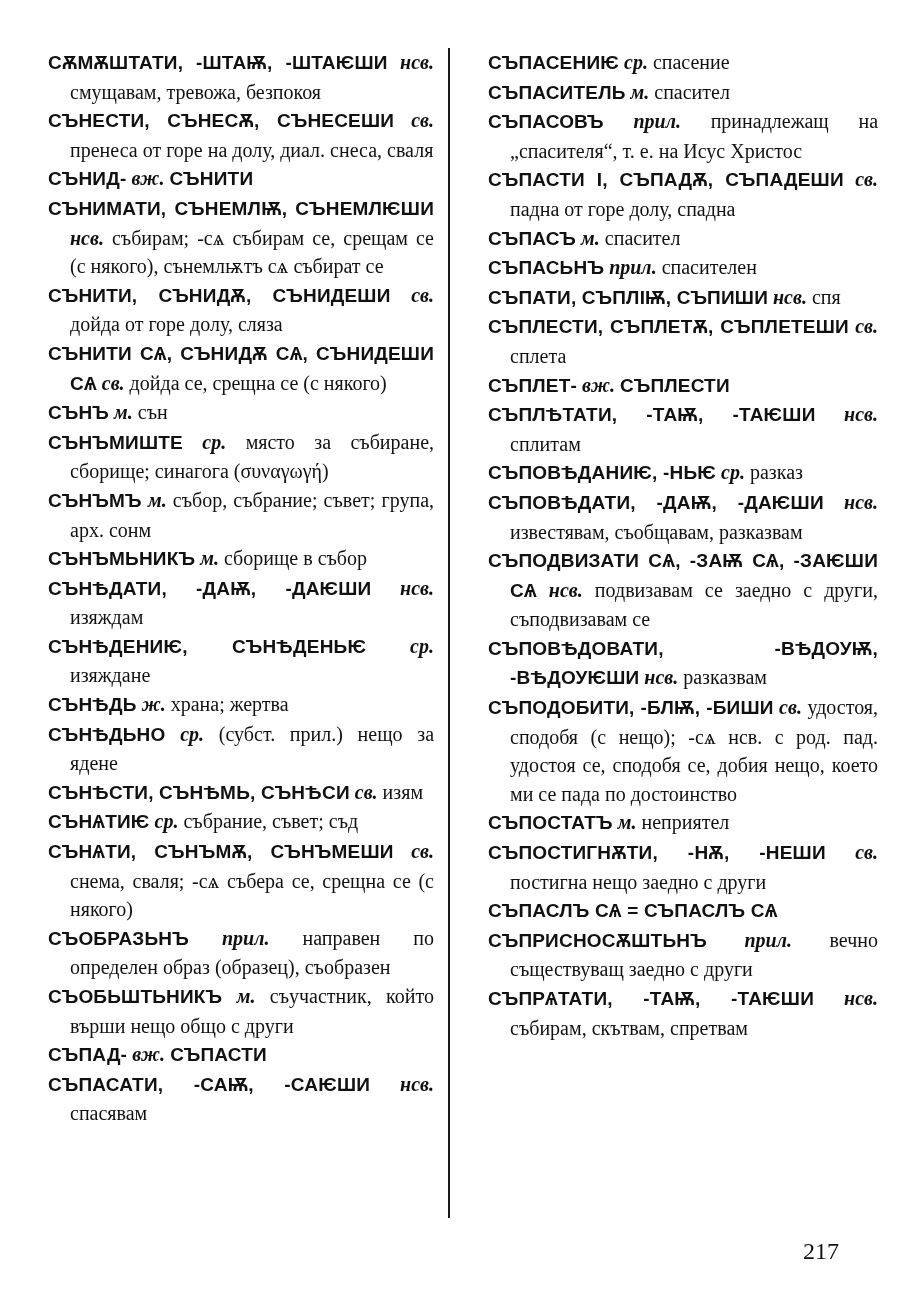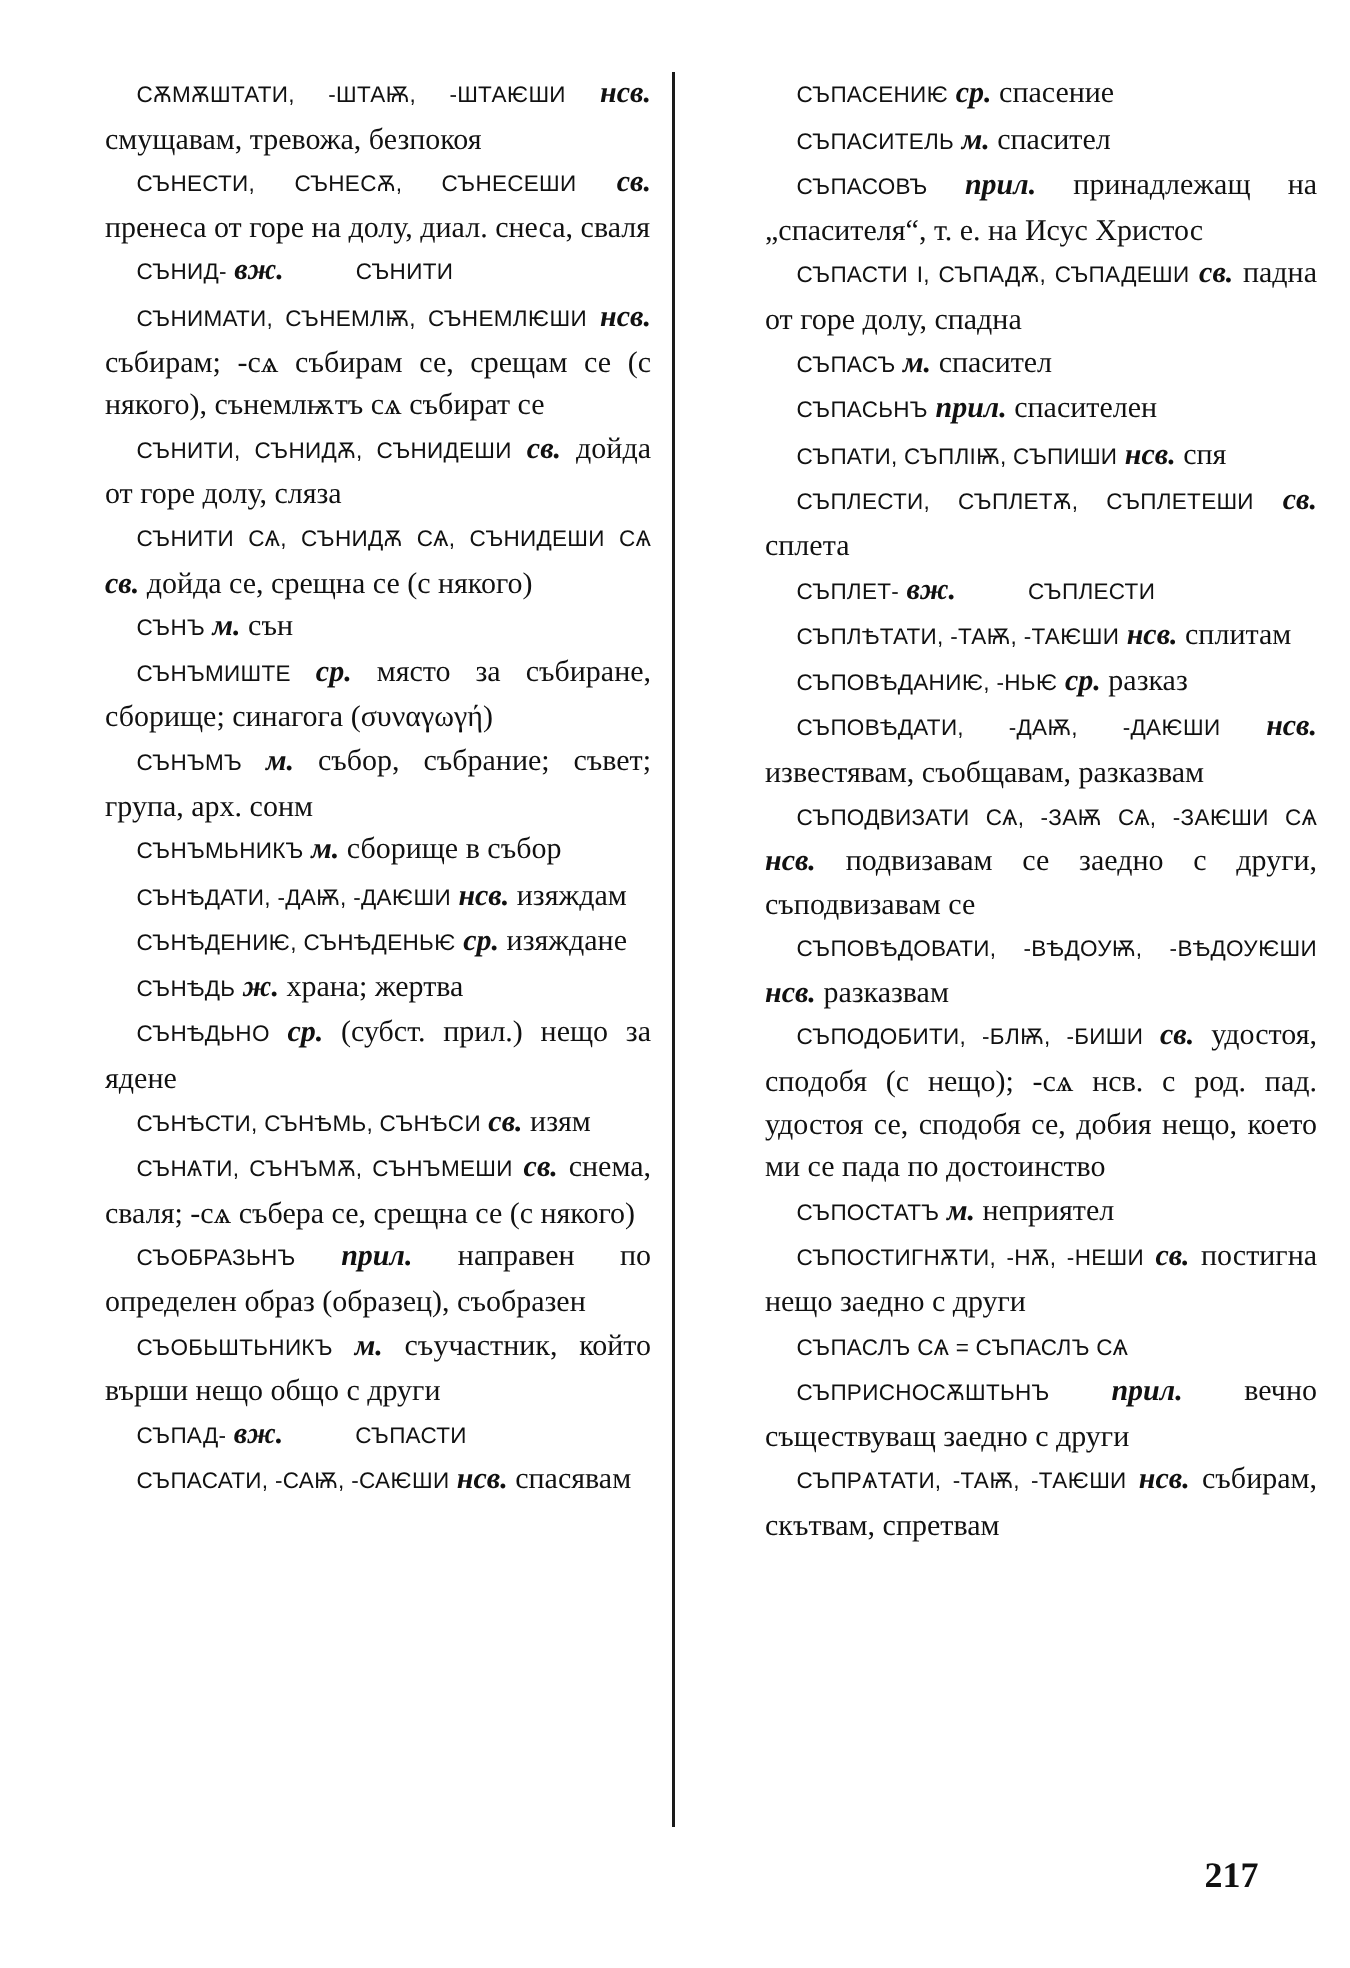--- a/index.html
+++ b/index.html
@@ -38,39 +38,38 @@
     font-size: 20px;
     line-height: 28.6px;
     text-align: justify;
     text-align-last: left;
     padding-left: 22px;
     text-indent: -22px;
     margin: 0;
   }
   .hw {
     font-family: "Liberation Sans", "DejaVu Sans", sans-serif;
-    font-weight: normal;
-    font-size: 15px;
+    font-weight: bold;
+    font-size: 19px;
     letter-spacing: 0.2px;
     text-transform: uppercase;
-    margin-left: 43px;
   }
   .gram {
     font-style: italic;
     font-weight: bold;
   }
   .def {
     font-weight: normal;
   }
   .page-number {
     position: absolute;
     left: 803px;
     top: 1238px;
     font-family: "Liberation Serif", "DejaVu Serif", serif;
-    font-weight: bold;
+    font-weight: normal;
     font-size: 24px;
   }
 </style>
 </head>
 <body>
 
 <div class="page">
 
   <div class="column col-left">
     <p class="entry"><span class="hw">сѫмѫштати, -штаѭ, -штаѥши</span> <span class="gram">нсв.</span> <span class="def">смущавам, тревожа, безпокоя</span></p>
@@ -81,20 +80,21 @@
     <p class="entry"><span class="hw">сънити сѧ, сънидѫ сѧ, сънидеши сѧ</span> <span class="gram">св.</span> <span class="def">дойда се, срещна се (с някого)</span></p>
     <p class="entry"><span class="hw">сънъ</span> <span class="gram">м.</span> <span class="def">сън</span></p>
     <p class="entry"><span class="hw">сънъмиште</span> <span class="gram">ср.</span> <span class="def">място за събиране, сборище; синагога (συναγωγή)</span></p>
     <p class="entry"><span class="hw">сънъмъ</span> <span class="gram">м.</span> <span class="def">събор, събрание; съвет; група, арх. сонм</span></p>
     <p class="entry"><span class="hw">сънъмьникъ</span> <span class="gram">м.</span> <span class="def">сборище в събор</span></p>
     <p class="entry"><span class="hw">сънѣдати, -даѭ, -даѥши</span> <span class="gram">нсв.</span> <span class="def">изяждам</span></p>
     <p class="entry"><span class="hw">сънѣдениѥ, сънѣденьѥ</span> <span class="gram">ср.</span> <span class="def">изяждане</span></p>
     <p class="entry"><span class="hw">сънѣдь</span> <span class="gram">ж.</span> <span class="def">храна; жертва</span></p>
     <p class="entry"><span class="hw">сънѣдьно</span> <span class="gram">ср.</span> <span class="def">(субст. прил.) нещо за ядене</span></p>
     <p class="entry"><span class="hw">сънѣсти, сънѣмь, сънѣси</span> <span class="gram">св.</span> <span class="def">изям</span></p>
+    <p class="entry"><span class="hw">сънѧтиѥ</span> <span class="gram">ср.</span> <span class="def">събрание, съвет; съд</span></p>
     <p class="entry"><span class="hw">сънѧти, сънъмѫ, сънъмеши</span> <span class="gram">св.</span> <span class="def">снема, сваля; -сѧ събера се, срещна се (с някого)</span></p>
     <p class="entry"><span class="hw">съобразьнъ</span> <span class="gram">прил.</span> <span class="def">направен по определен образ (образец), съобразен</span></p>
     <p class="entry"><span class="hw">съобьштьникъ</span> <span class="gram">м.</span> <span class="def">съучастник, който върши нещо общо с други</span></p>
     <p class="entry"><span class="hw">съпад-</span> <span class="gram">вж.</span> <span class="hw">съпасти</span></p>
     <p class="entry"><span class="hw">съпасати, -саѭ, -саѥши</span> <span class="gram">нсв.</span> <span class="def">спасявам</span></p>
   </div>
 
   <div class="divider"></div>
 
   <div class="column col-right">

